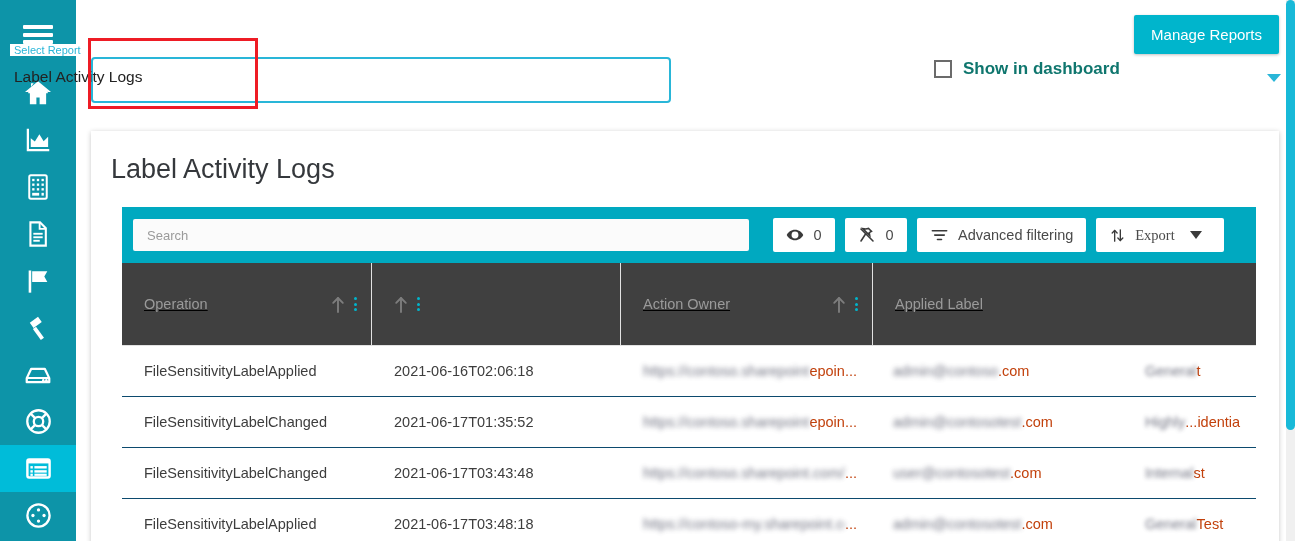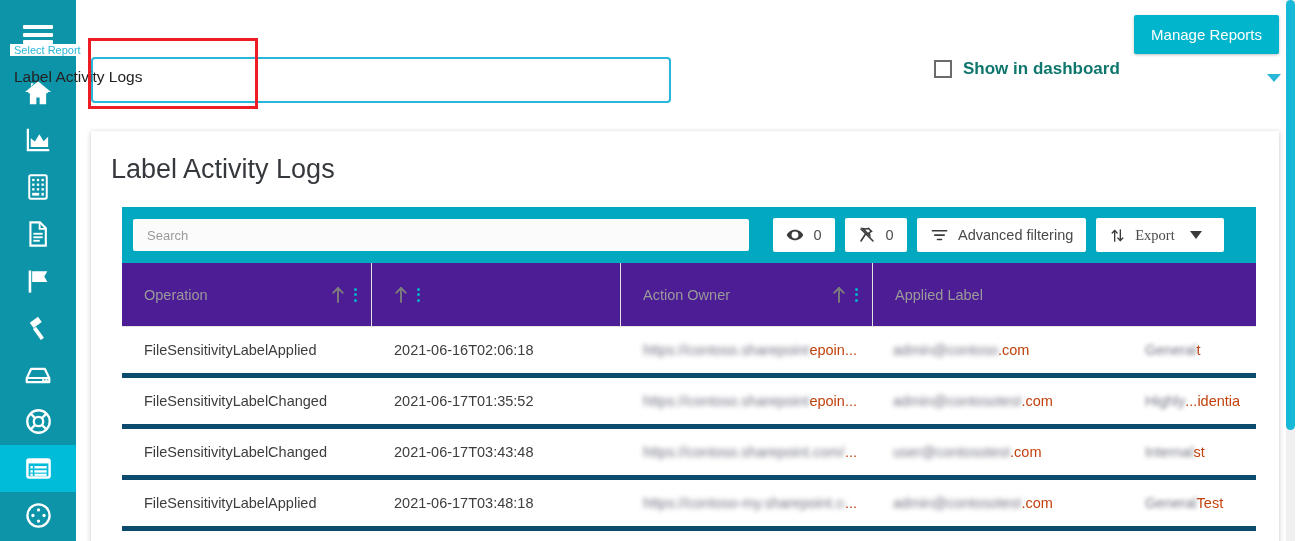--- a/index.html
+++ b/index.html
@@ -142,40 +142,41 @@
   .tb-ico { display: flex; align-items: center; }
 
   
   #table {
     position: absolute; left: 31px; top: 132px;
     width: 1134px; height: 288px;
     overflow: hidden;
   }
   #thead {
     display: flex;
-    height: 64px;
-    background: #4c1d95;
+    height: 83px;
+    background: #404040;
     border-bottom: 1px solid #e2e2e2;
+    text-decoration: underline;
   }
   .th {
     display: flex; align-items: center;
     padding: 0 14px 0 22px;
     border-right: 1px solid #e2e2e2;
     font-size: 14.5px; color: #9a9a9a;
     position: relative;
   }
   .th:last-child { border-right: none; }
   .th .th-lbl { flex: 1; }
   .th-sort { margin-right: 9px; cursor: pointer; display: flex; }
   .th-menu { cursor: pointer; display: flex; flex-direction: column; gap: 2.5px; }
   .th-menu i { width: 3px; height: 3px; background: #00b5cc; border-radius: 50%; display: block; }
 
   .trow {
     display: flex; height: 51px;
-    border-bottom: 5px solid #0c4a6e;
+    border-bottom: 1px solid #0c4a6e;
     background: #fff;
   }
   .td {
     display: flex; align-items: center;
     padding: 0 14px 0 22px;
     font-size: 14.5px; color: #3d3d3d;
     overflow: hidden; white-space: nowrap;
   }
   .c0 { width: 250px; }
   .c1 { width: 249px; }

